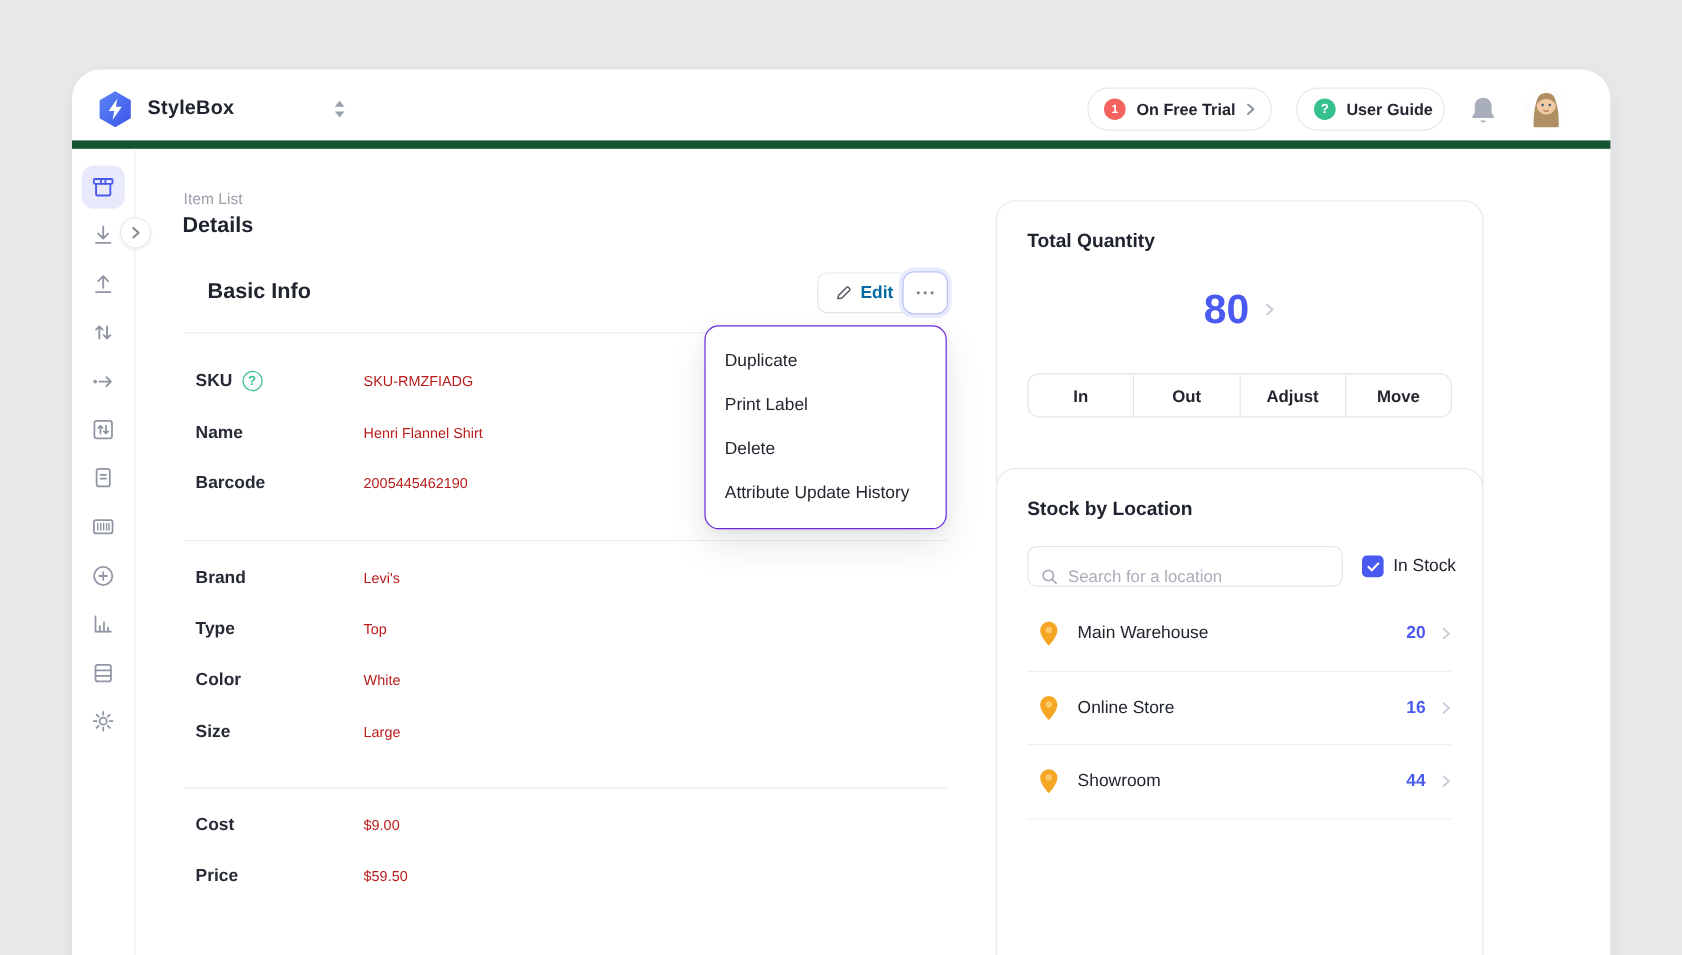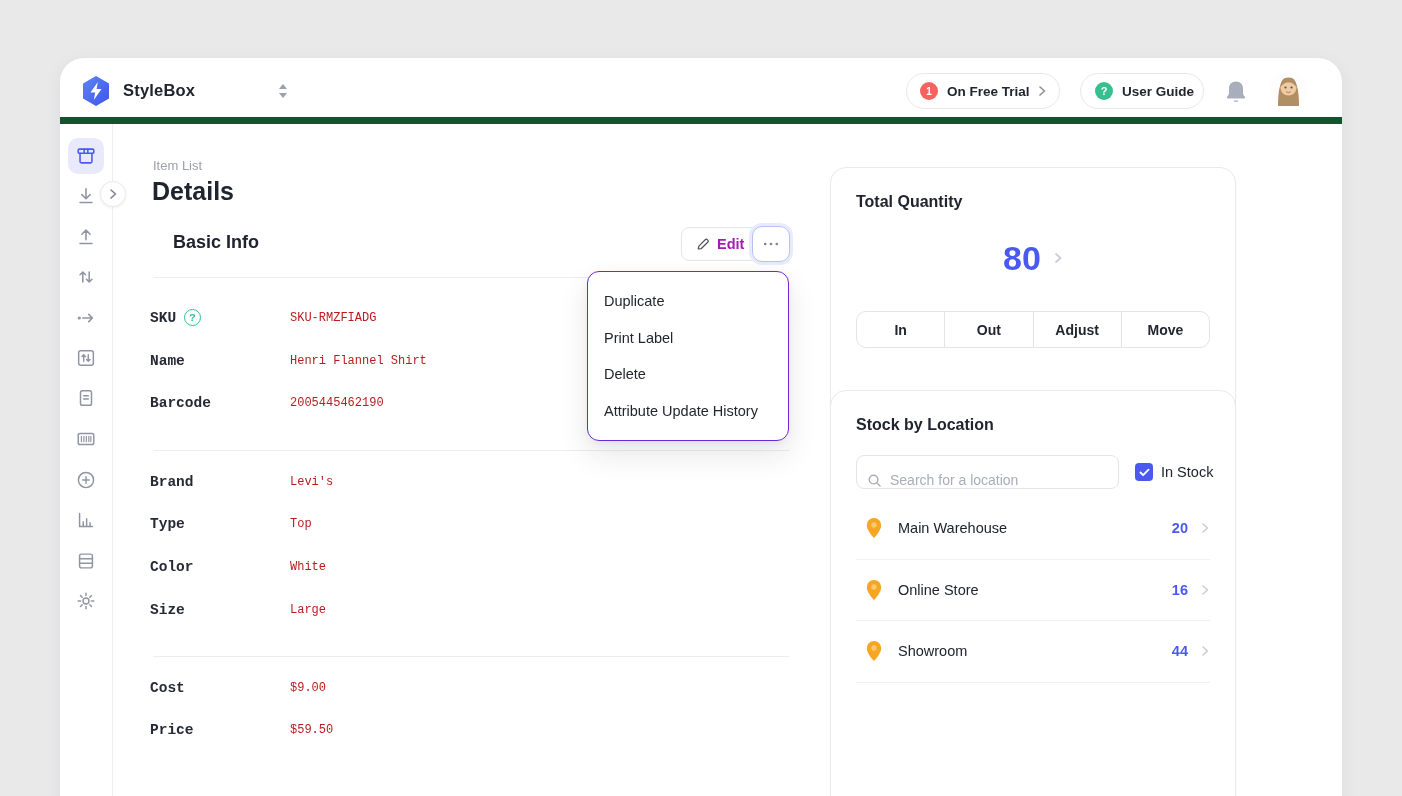--- a/index.html
+++ b/index.html
@@ -30,30 +30,30 @@
   .sidebar { position:absolute; left:0; top:66px; bottom:0; width:53px; border-right:1px solid #edeef2; }
   .side-item { position:absolute; left:8px; width:36px; height:36px; border-radius:10px;
     display:flex; align-items:center; justify-content:center; color:#8f95a3; cursor:pointer; }
   .side-item.active { background:#e8eafc; color:#4a5af0; }
   .expand-btn { position:absolute; left:40px; top:123px; width:26px; height:26px; border-radius:50%;
     background:#fff; border:1px solid #e9eaee; box-shadow:0 1px 3px rgba(20,22,35,.07);
     display:flex; align-items:center; justify-content:center; color:#7d8391; cursor:pointer; z-index:5; }
 
   
   .breadcrumb { position:absolute; left:93px; top:100px; font-size:13px; color:#9ba0ac; }
-  .page-title { position:absolute; left:92px; top:119px; font-size:25px; font-weight:bold; color:#20242f; }
+  .page-title { position:absolute; left:92px; top:119px; font-size:18px; font-weight:bold; color:#20242f; }
   .section-title { position:absolute; left:93px; top:174px; font-size:18px; font-weight:bold; color:#20242f;margin-left:20px; }
   .edit-btn { position:absolute; left:621px; top:169px; height:34px; padding:12px 14px; display:flex; gap:7px;
     align-items:center; border:1px solid #e4e5e9; border-radius:8px; background:#fff; cursor:pointer;
-    font-size:14.5px; font-weight:600; color:#a21caf; }
+    font-size:14.5px; font-weight:600; color:#0369a1; }
   .more-btn { position:absolute; left:692px; top:168px; width:38px; height:36px; border-radius:10px;
     border:1.5px solid #b9c1f3; box-shadow:0 0 0 3px #e8ebfd; background:#fff; cursor:pointer;
     display:flex; align-items:center; justify-content:center; color:#7d8391; }
   .divider { position:absolute; left:93px; width:636px; height:1px; background:#ecedf0; }
-  .frow { position:absolute; left:90px; width:636px; height:19px; display:flex; align-items:center;font-family:Liberation Mono, monospace; }
+  .frow { position:absolute; left:103px; width:636px; height:19px; display:flex; align-items:center; }
   .flabel { font-size:14.5px; font-weight:600; color:#262a35; display:flex; align-items:center; gap:8px; }
   .fvalue { position:absolute; left:120px; font-size:12px; color:#b91c1c;margin-left:20px; }
   .help-ic { width:17px; height:17px; border-radius:50%; border:1.4px solid #35c08e; color:#35c08e;
     font-size:11px; font-weight:bold; display:flex; align-items:center; justify-content:center; cursor:pointer; }
 
   
   .menu { position:absolute; left:527px; top:213px; width:202px; border-radius:12px; background:#fff;
     border:1px solid #6d28d9; box-shadow:0 14px 30px rgba(25,28,40,.10), 0 2px 8px rgba(25,28,40,.05);
     padding:11px 0; z-index:10; }
   .menu-item { height:36.5px; display:flex; align-items:center; padding-left:16px;

